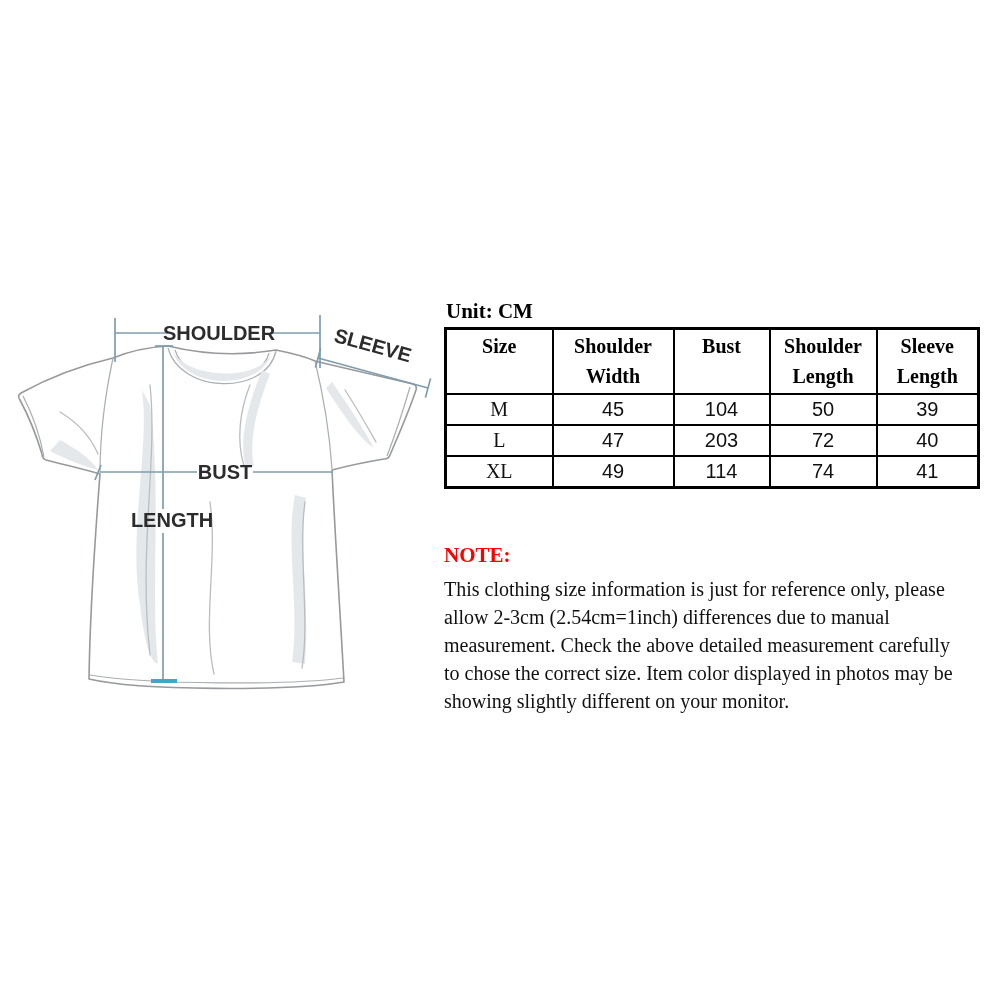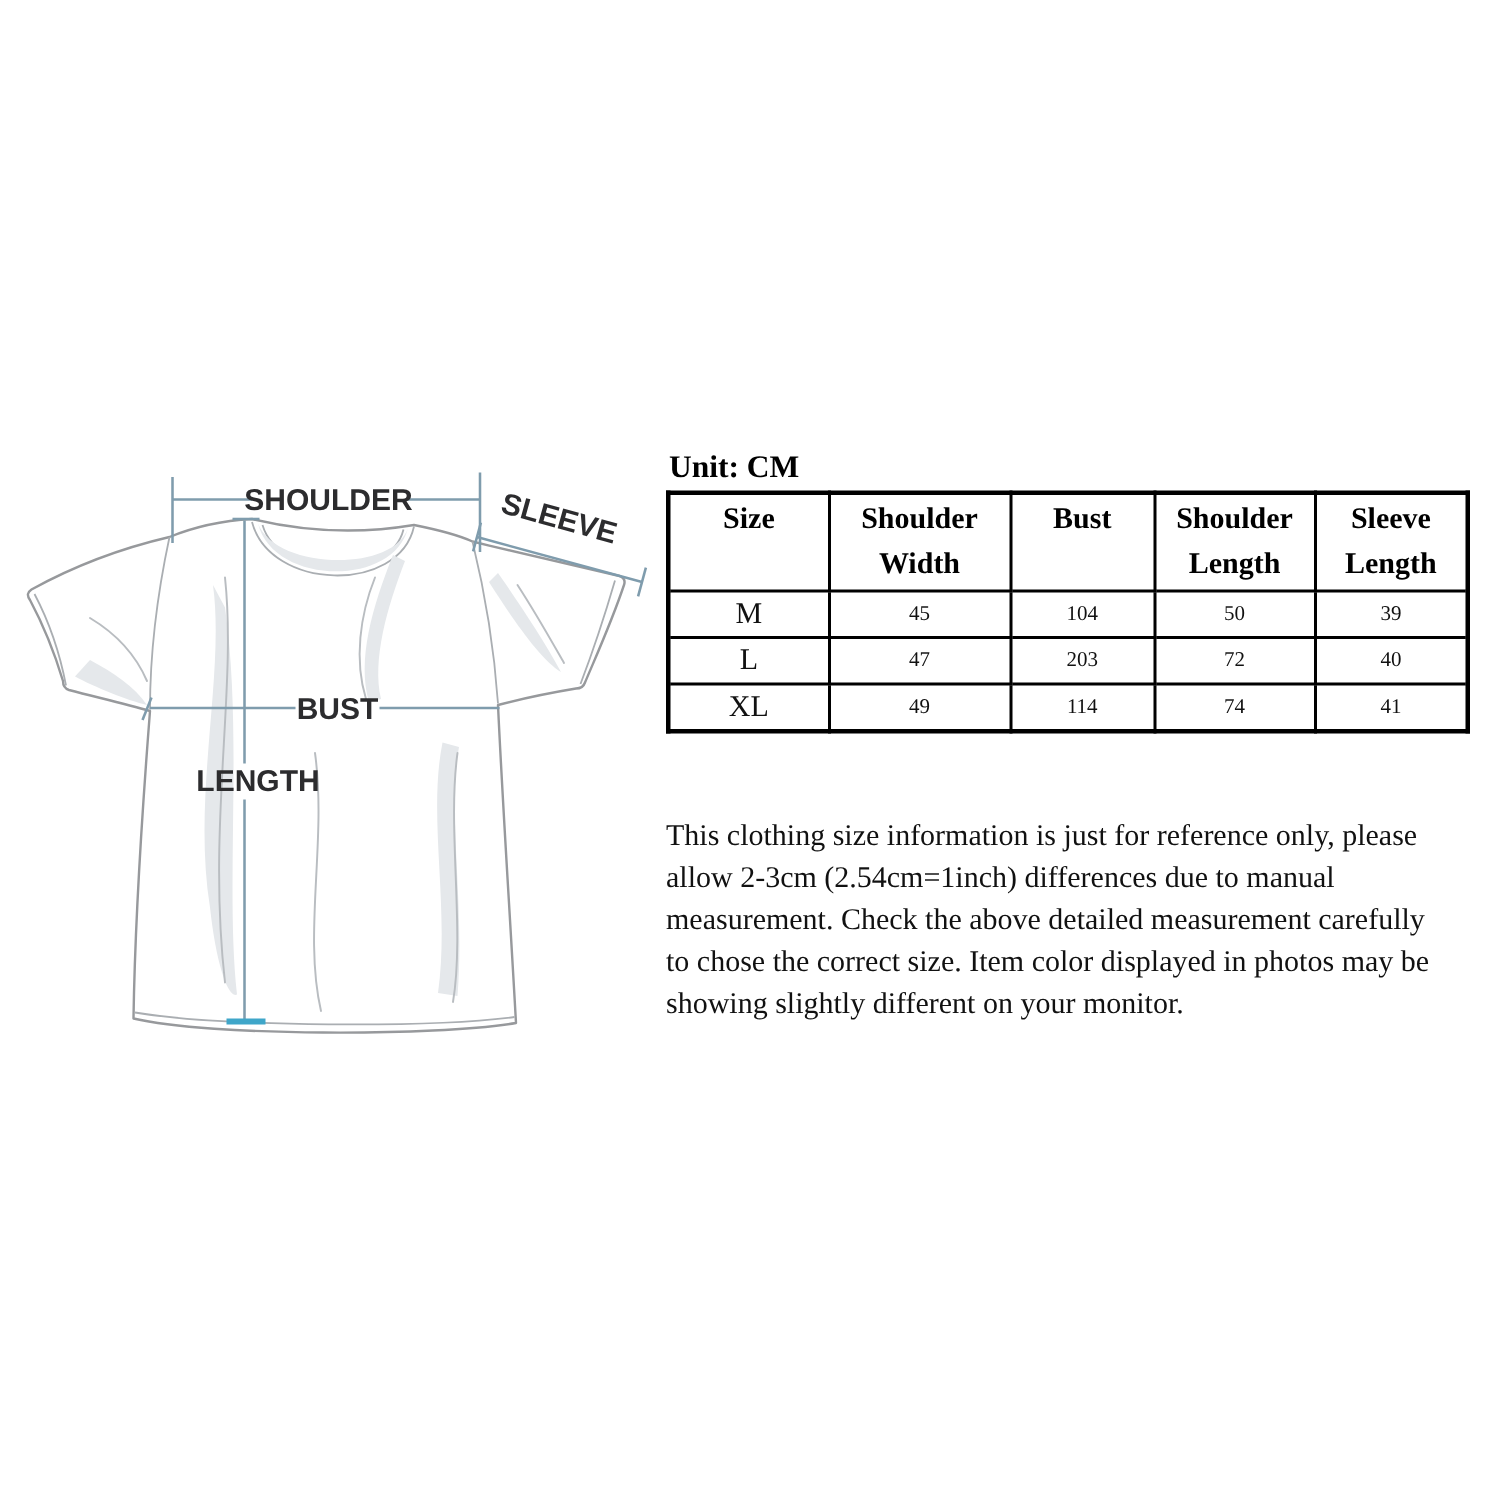--- a/index.html
+++ b/index.html
@@ -15,21 +15,21 @@
   .mline{stroke:#7f9cad;stroke-width:1.7;fill:none;}
   .btick{stroke:#3fa6c9;stroke-width:4;fill:none;}
   
   .right-col{position:absolute;left:444px;top:299px;width:536px;}
   .unit{font-weight:bold;font-size:21px;color:#000;margin:0 0 3px 2px;}
   table.size-table{border-collapse:collapse;width:533px;table-layout:fixed;border:3px solid #000;}
   .size-table th,.size-table td{border:2px solid #000;text-align:center;padding:0;}
   .size-table th{font-weight:bold;font-size:20px;line-height:30px;vertical-align:top;height:62px;padding-top:1px;color:#000;text-align:center;}
   .size-table td{height:29px;color:#111;}
   td.size-cell{font-family:"Liberation Serif",serif;font-size:20px;}
-  td.num-cell{font-family:Liberation Serif, serif;font-size:14px;}
+  td.num-cell{font-family:Liberation Sans, sans-serif;font-size:20px;}
   
   .note{margin-top:54px;}
   .note-title{font-weight:bold;font-size:21px;color:#ff0000;margin:0;}
   .note-body{font-size:20px;line-height:28px;color:#111;width:514px;margin:7px 0 0 0;}
 </style>
 </head>
 <body>
 
 <div class="canvas">
 
@@ -144,17 +144,18 @@
           <td class="size-cell">XL</td>
           <td class="num-cell">49</td>
           <td class="num-cell">114</td>
           <td class="num-cell">74</td>
           <td class="num-cell">41</td>
         </tr>
       </tbody>
     </table>
 
     <div class="note">
+      <p class="note-title">NOTE:</p>
       <p class="note-body">This clothing size information is just for reference only, please allow 2-3cm (2.54cm=1inch) differences due to manual measurement. Check the above detailed measurement carefully to chose the correct size. Item color displayed in photos may be showing slightly different on your monitor.</p>
     </div>
 
   </div>
 </div>
 
 </body></html>

